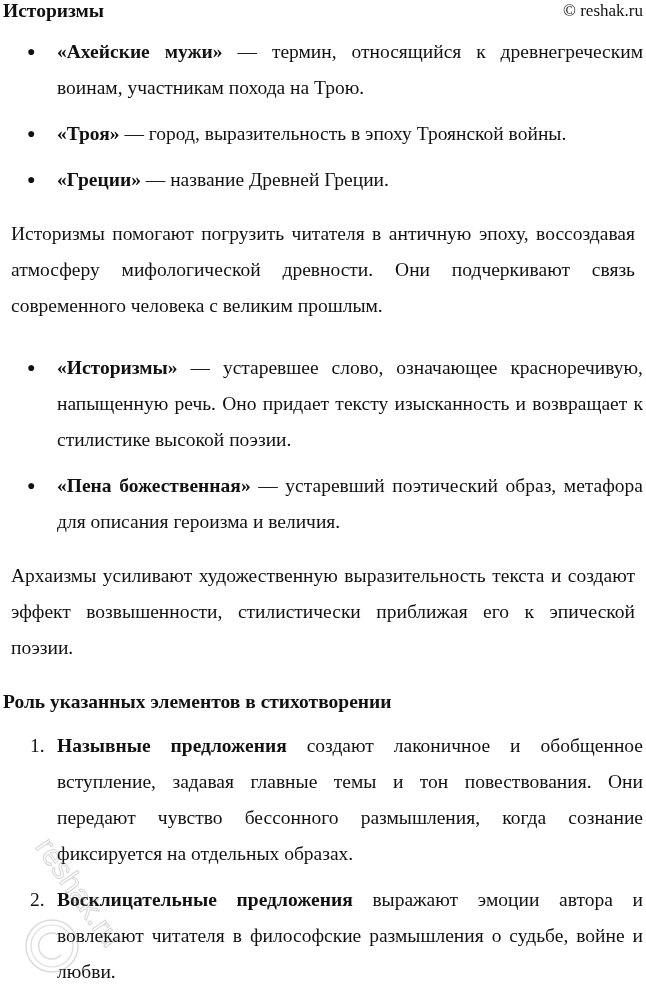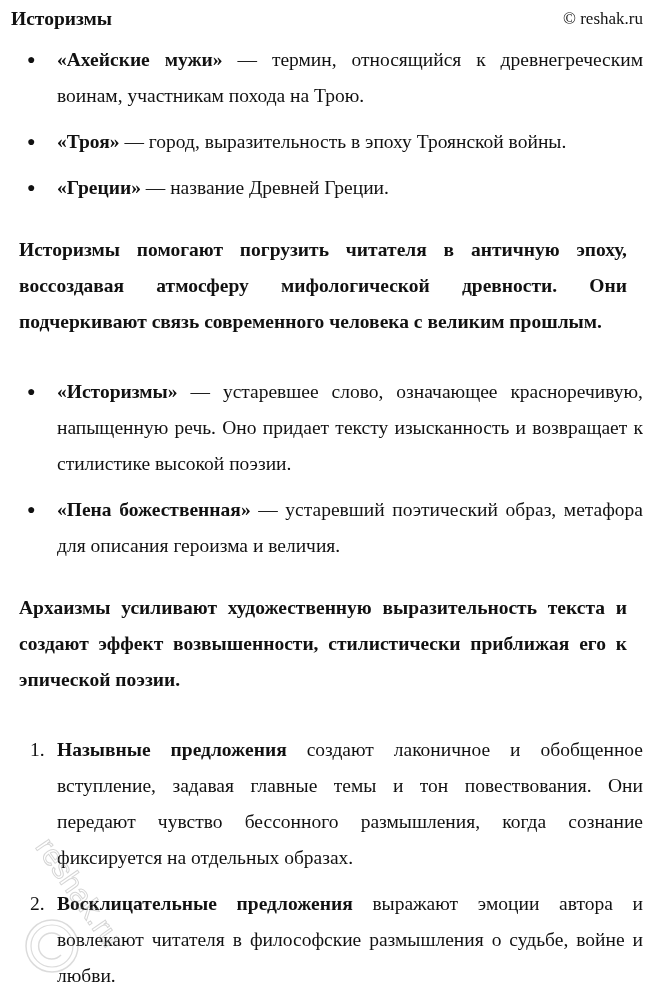--- a/index.html
+++ b/index.html
@@ -23,21 +23,21 @@
       width: 640px;
     }
     .header-row {
       position: relative;
       height: 26px;
       line-height: 22px;
     }
     .heading {
       font-weight: bold;
       font-size: 19.5px;
-      margin: 8px;
+      margin: 0;
     }
     .copyright {
       position: absolute;
       right: 0;
       top: 0;
       font-weight: normal;
       font-size: 17px;
     }
     ul.bullets {
       list-style: none;
@@ -67,25 +67,24 @@
       line-height: 36px;
       text-align: justify;
     }
     ol.numbered li .num {
       position: absolute;
       left: 27px;
       top: 0;
     }
     .term { font-weight: bold; }
     p.para {
-      margin: 16px;
+      margin: 8px;
       line-height: 36px;
       text-align: justify;
       text-align-last: left;
-      font-weight: bold;
     }
     .gap-s { height: 8px; }
     .gap-m { height: 10px; }
     .watermark {
       position: absolute;
       left: 14px;
       top: 836px;
       width: 110px;
       height: 150px;
       pointer-events: none;
@@ -138,20 +137,21 @@
       <span class="term">«Пена божественная»</span><span> — устаревший поэтический образ, метафора для описания героизма и величия.</span>
     </li>
   </ul>
 
   <div class="gap-m"></div>
 
   <p class="para">Архаизмы усиливают художественную выразительность текста и создают эффект возвышенности, стилистически приближая его к эпической поэзии.</p>
 
   <div class="gap-m"></div>
 
+  <h2 class="heading" style="line-height:36px;">Роль указанных элементов в стихотворении</h2>
 
   <div class="gap-s"></div>
 
   <ol class="numbered">
     <li>
       <span class="num">1.</span>
       <span class="term">Назывные предложения</span><span> создают лаконичное и обобщенное вступление, задавая главные темы и тон повествования. Они передают чувство бессонного размышления, когда сознание фиксируется на отдельных образах.</span>
     </li>
     <li style="margin-top:10px;">
       <span class="num">2.</span>

